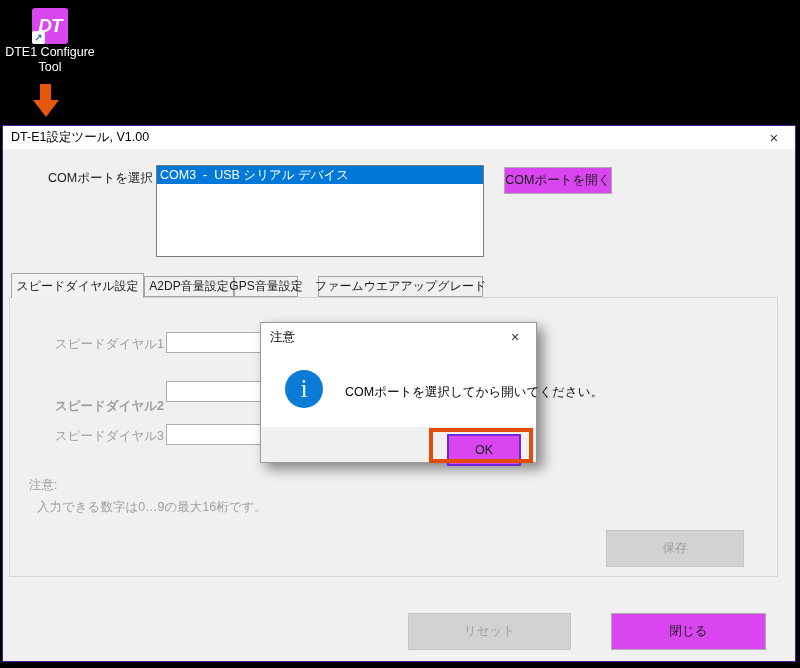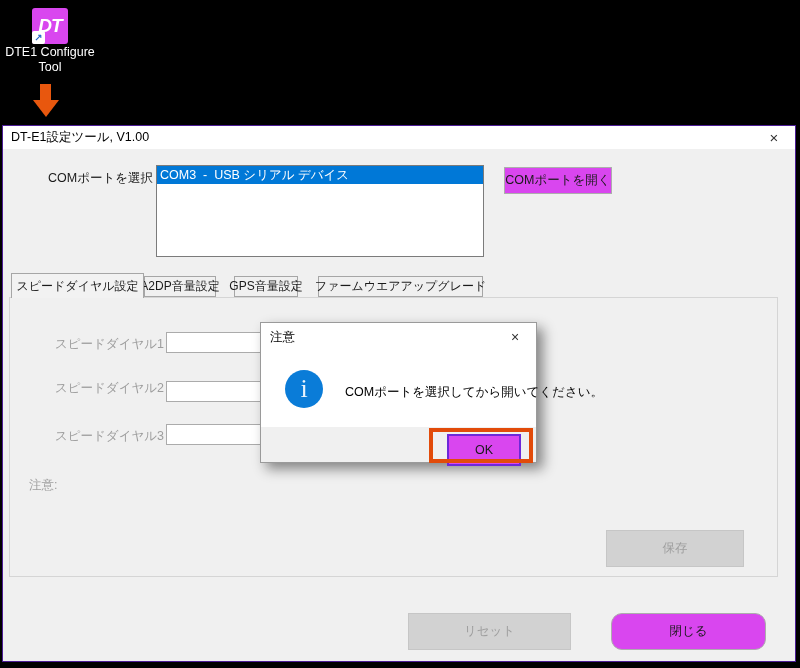--- a/index.html
+++ b/index.html
@@ -33,36 +33,36 @@
     font-size:12.5px;white-space:pre;overflow:hidden;}
   .btn{display:flex;align-items:center;justify-content:center;box-sizing:border-box;
     background:#d946ef;border:1px solid #adadad;font-size:12.5px;color:#1a1a1a;}
   .btn.disabled{background:#d2d2d2;border:1px solid #c6c6c6;color:#9f9f9f;}
   .btn-open{position:absolute;left:501px;top:41px;width:108px;height:27px;}
   .btn-comclose{position:absolute;left:501px;top:101px;width:108px;height:28px;}
   
   .tab{position:absolute;display:flex;align-items:center;justify-content:center;box-sizing:border-box;
     font-size:12px;white-space:nowrap;border:1px solid #a6a6a6;background:#f0f0f0;}
   .tab.active{left:8px;top:147px;width:133px;height:25px;border-bottom:none;z-index:3;background:#f2f2f2;}
-  .tab.t2{left:141px;top:150px;width:72px;height:21px;}
+  .tab.t2{left:141px;top:150px;width:90px;height:21px;}
   .tab.t3{left:231px;top:150px;width:64px;height:21px;}
   .tab.t4{left:315px;top:150px;width:165px;height:21px;}
   .tab-panel{position:absolute;left:6px;top:171px;width:769px;height:280px;border:1px solid #d5d5d5;
     box-sizing:border-box;background:#f0f0f0;}
   
   .sd-label{position:absolute;width:121px;text-align:right;font-size:12.5px;color:#9e9e9e;}
-  .sd-l1{left:40px;top:210px;}.sd-l2{left:40px;top:254px;}.sd-l3{left:40px;top:302px;}
+  .sd-l1{left:40px;top:210px;}.sd-l2{left:40px;top:272px;font-weight:bold;}.sd-l3{left:40px;top:302px;}
   .sd-input{position:absolute;left:163px;width:250px;height:21px;background:#fff;border:1px solid #ababab;
     box-sizing:border-box;font-size:12px;padding:0 2px;}
   .sd-i1{top:206px;}.sd-i2{top:255px;}.sd-i3{top:298px;}
   .note-title{position:absolute;left:26px;top:351px;font-size:12.5px;color:#9e9e9e;}
   .note-text{position:absolute;left:34px;top:373px;font-size:12.5px;color:#9e9e9e;}
   .btn-save{position:absolute;left:603px;top:404px;width:138px;height:37px;}
   .btn-reset{position:absolute;left:405px;top:487px;width:163px;height:37px;}
-  .btn-winclose{position:absolute;left:608px;top:487px;width:155px;height:37px;border-radius:11px;}
+  .btn-winclose{position:absolute;left:608px;top:487px;width:155px;height:37px;}
   
   .dialog{position:absolute;left:260px;top:322px;width:277px;height:141px;background:#fff;
     border:1px solid #9a9a9a;box-sizing:border-box;box-shadow:6px 6px 12px rgba(0,0,0,0.45);z-index:10;}
   .dlg-title{position:absolute;left:0;top:0;right:0;height:28px;background:#fff;display:flex;align-items:center;}
   .dlg-title .t-text{padding-left:9px;font-size:12.5px;color:#000;}
   .dlg-close{position:absolute;right:0;top:0;width:42px;height:28px;display:flex;align-items:center;justify-content:center;
     font-size:14px;color:#333;}
   .info-icon{position:absolute;left:24px;top:47px;width:38px;height:38px;border-radius:50%;background:#0a7cd8;
     display:flex;align-items:center;justify-content:center;color:#eaf4fd;
     font-family:"Liberation Serif","DejaVu Serif",serif;font-size:26px;line-height:1;}
@@ -107,20 +107,21 @@
   <div class="tab-panel"></div>
 
   <div class="sd-label sd-l1">スピードダイヤル1</div>
   <input class="sd-input sd-i1" value="" style="">
   <div class="sd-label sd-l2">スピードダイヤル2</div>
   <input class="sd-input sd-i2" value="" style="">
   <div class="sd-label sd-l3">スピードダイヤル3</div>
   <input class="sd-input sd-i3" value="" style="">
 
   <div class="note-title">注意:</div>
+  <div class="note-text">入力できる数字は0…9の最大16桁です。</div>
 
   <div class="btn disabled btn-save">保存</div>
   <div class="btn disabled btn-reset">リセット</div>
   <div class="btn btn-winclose">閉じる</div>
 </div>
 
 <div class="dialog">
   <div class="dlg-title">
     <span class="t-text">注意</span>
   </div>

